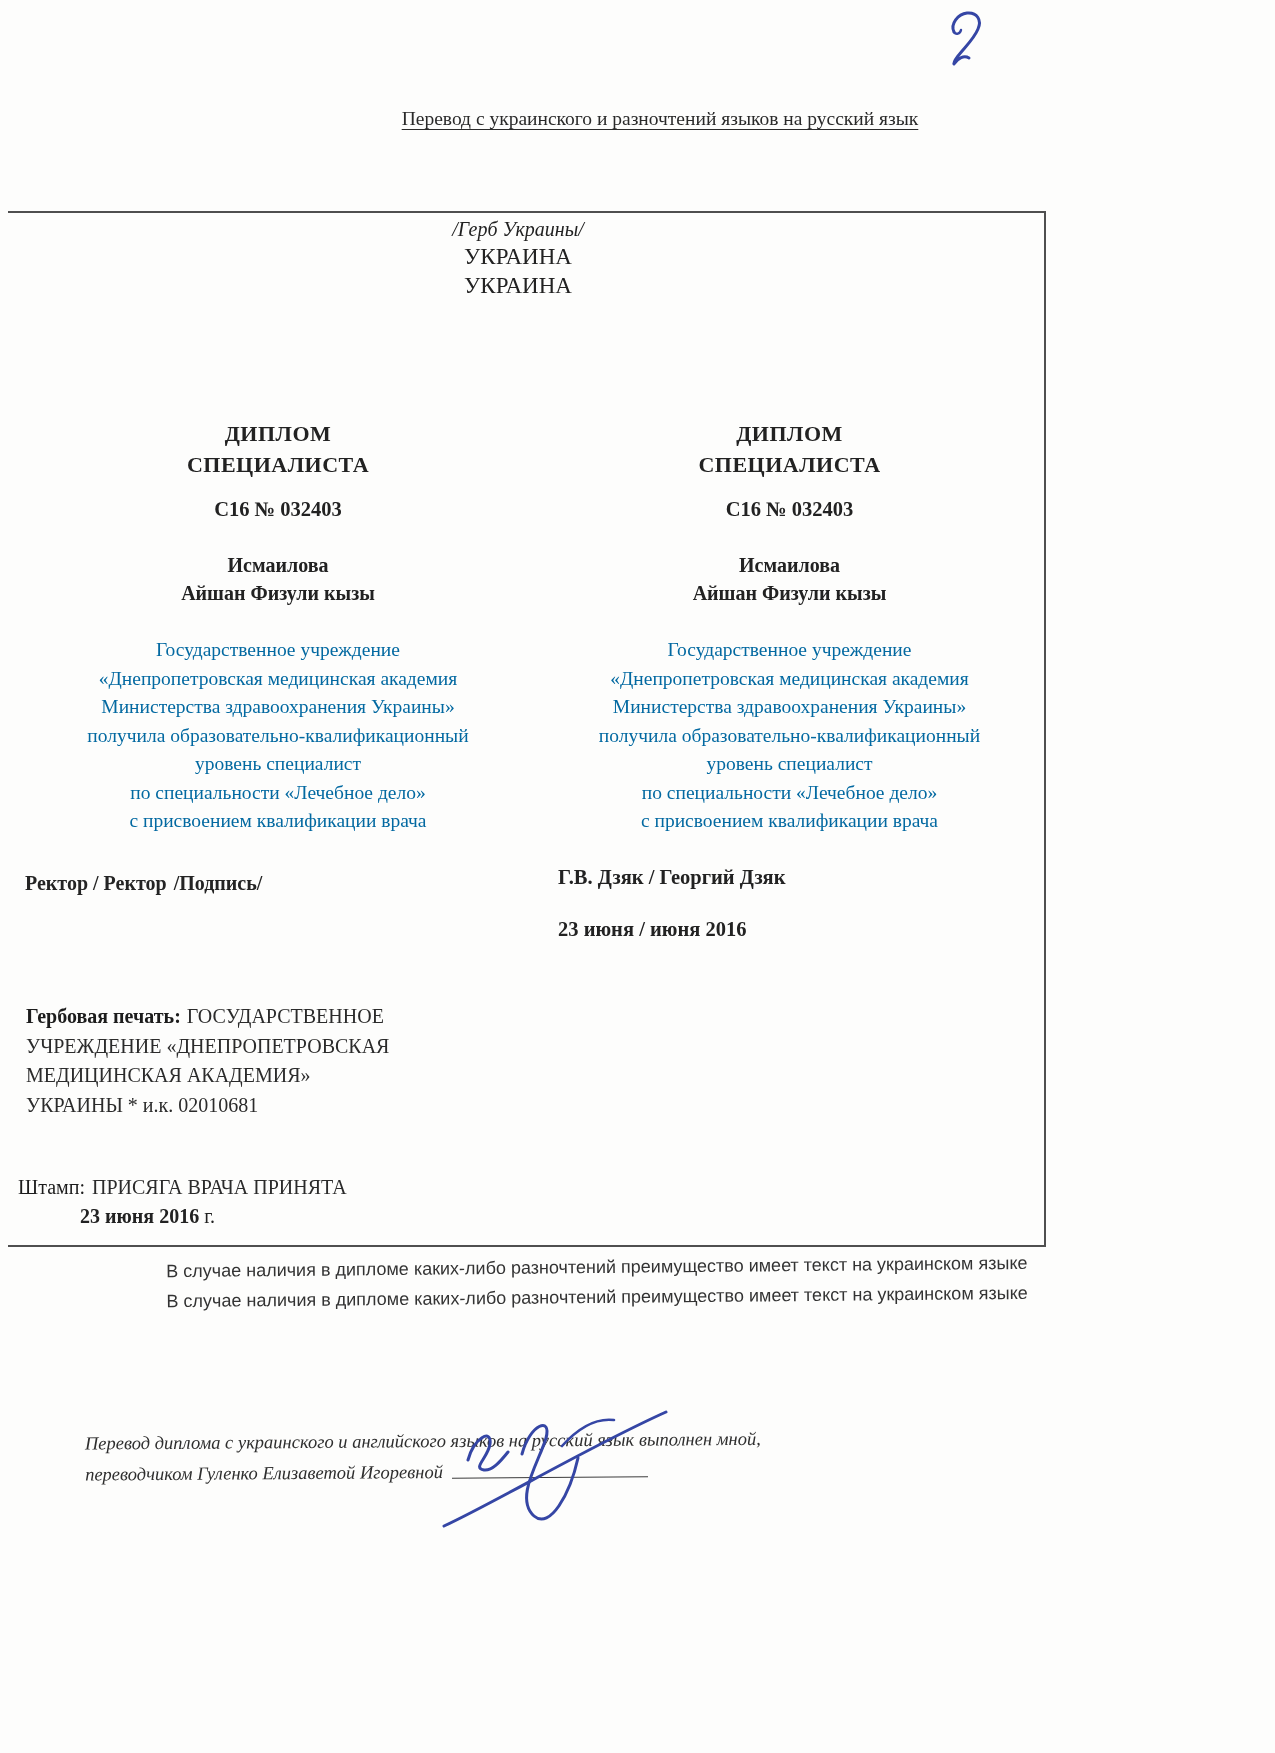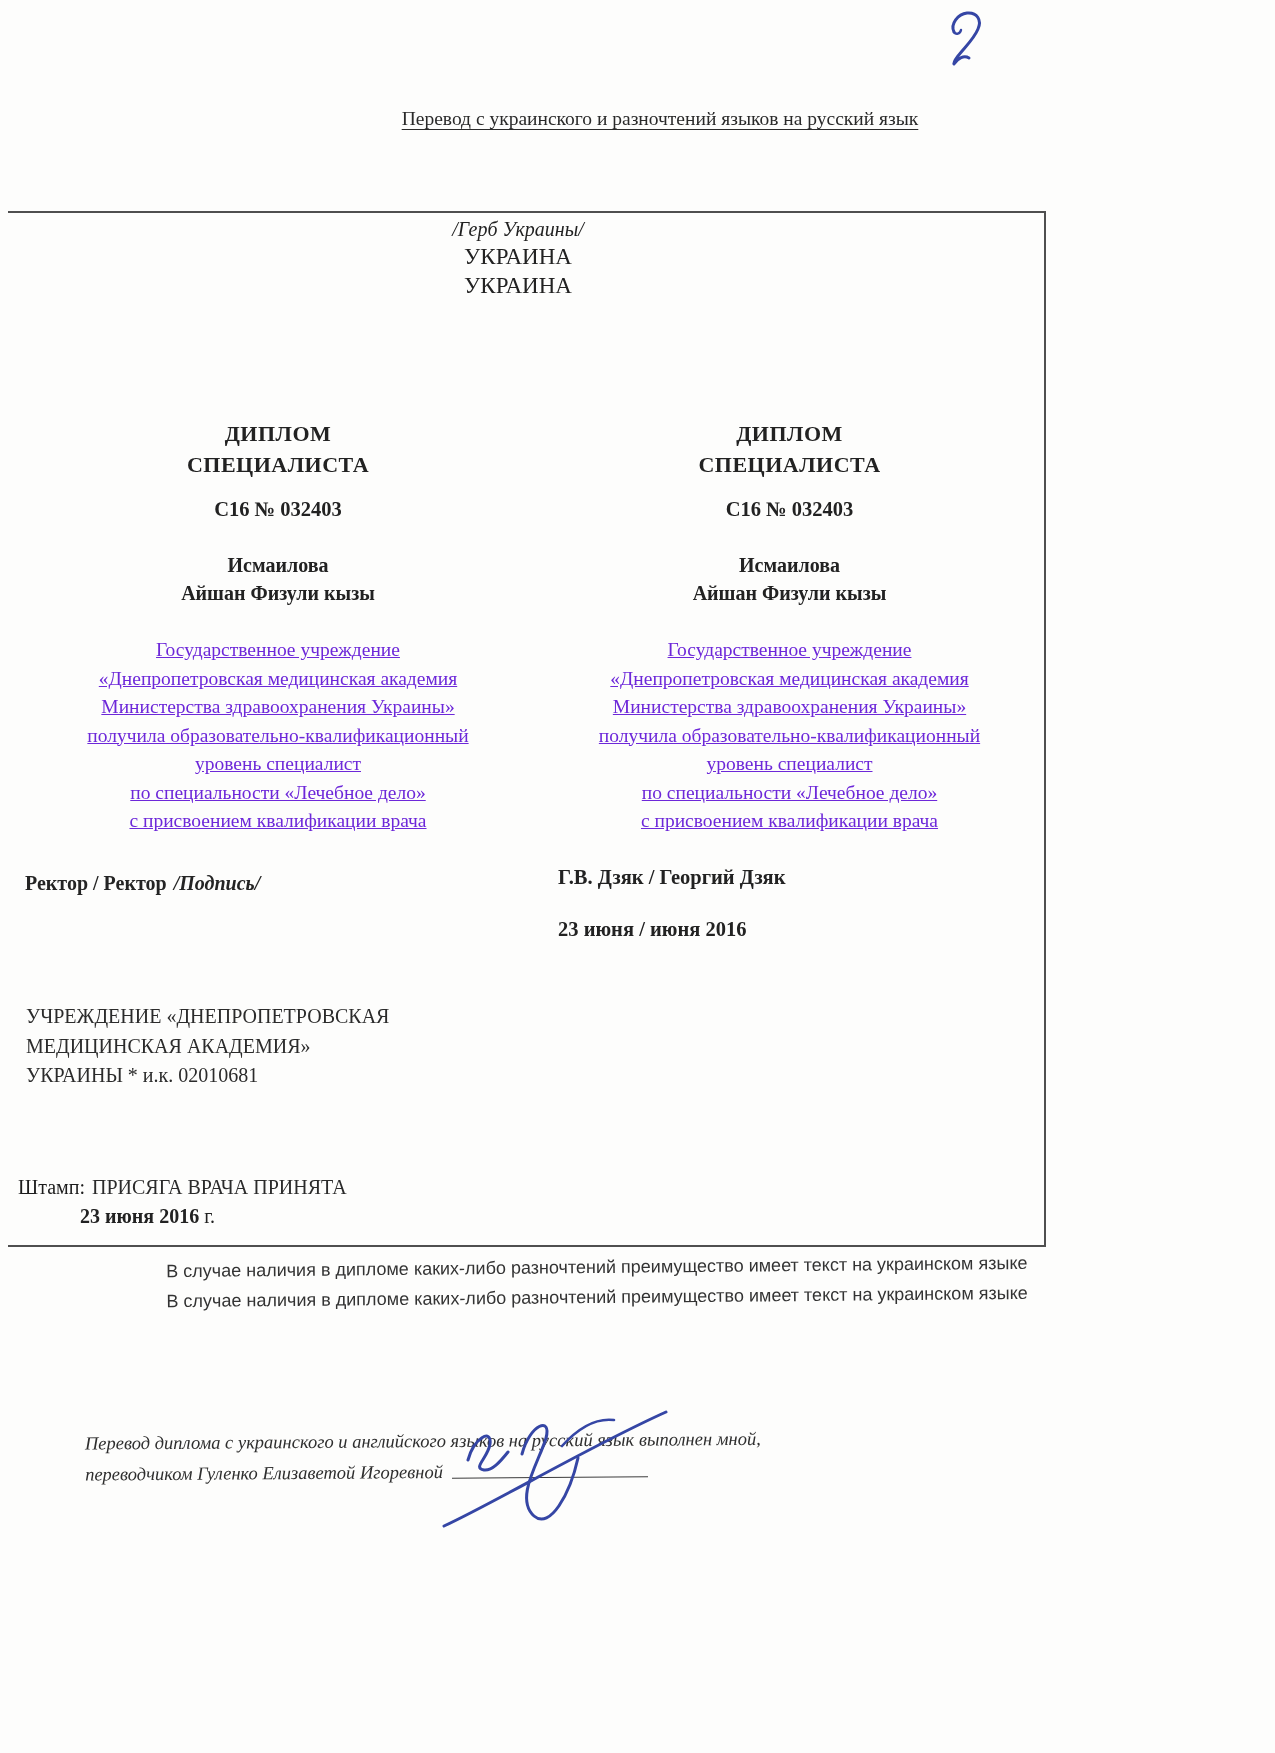--- a/index.html
+++ b/index.html
@@ -42,24 +42,24 @@
   }
   .cert-head .arms{font-style:italic;font-size:20px;line-height:26px;}
 
   .col{width:500px;text-align:center;}
   .col-left{left:28px;}
   .col-right{left:537px;width:505px;}
 
   .dip-title{top:418px;font-weight:bold;font-size:22px;line-height:31px;letter-spacing:.5px;}
   .dip-number{top:498px;font-weight:bold;font-size:20.5px;}
   .dip-name{top:551px;font-weight:bold;font-size:20px;line-height:28px;}
-  .dip-body{top:636px;font-size:19.5px;line-height:28.5px;color:#6d28d9;text-decoration:underline;}
+  .dip-body{top:636px;font-size:19.5px;line-height:28.5px;color:#0369a1;}
 
   .sig-left{left:25px;top:872px;font-weight:bold;font-size:20px;color:#242424;}
-  .sig-left .note{font-style:italic;margin-left:.35em;}
+  .sig-left .note{margin-left:.35em;}
   .sig-right-name{left:558px;top:866px;font-weight:bold;font-size:20.5px;}
   .sig-right-date{left:558px;top:918px;font-weight:bold;font-size:20.5px;}
 
   .seal{left:26px;top:1002px;width:480px;font-size:20px;line-height:29.5px;color:#2b2b2b;}
   .seal .lbl{font-weight:bold;color:#1c1c1c;}
   .seal .rest{margin-left:.3em;}
 
   .stamp1{left:18px;top:1176px;font-size:20px;color:#2b2b2b;}
   .stamp1 .lbl{font-weight:normal;color:#1c1c1c;}
   .stamp1 .rest{margin-left:.35em;}
@@ -150,20 +150,23 @@
     <div>с присвоением квалификации врача</div>
   </div>
 
   <div class="abs sig-left">
     <span>Ректор / Ректор</span><span class="note">/Подпись/</span>
   </div>
   <div class="abs sig-right-name">Г.В. Дзяк / Георгий Дзяк</div>
   <div class="abs sig-right-date">23 июня / июня 2016</div>
 
   <div class="abs seal">
+    <div>
+      <span class="lbl">Гербовая печать:</span><span class="rest">ГОСУДАРСТВЕННОЕ</span>
+    </div>
     <div>УЧРЕЖДЕНИЕ «ДНЕПРОПЕТРОВСКАЯ</div>
     <div>МЕДИЦИНСКАЯ АКАДЕМИЯ»</div>
     <div>УКРАИНЫ * и.к. 02010681</div>
   </div>
 
   <div class="abs stamp1">
     <span class="lbl">Штамп:</span><span class="rest">ПРИСЯГА ВРАЧА ПРИНЯТА</span>
   </div>
   <div class="abs stamp2">
     <span class="date">23 июня 2016</span><span class="suffix">г.</span>

